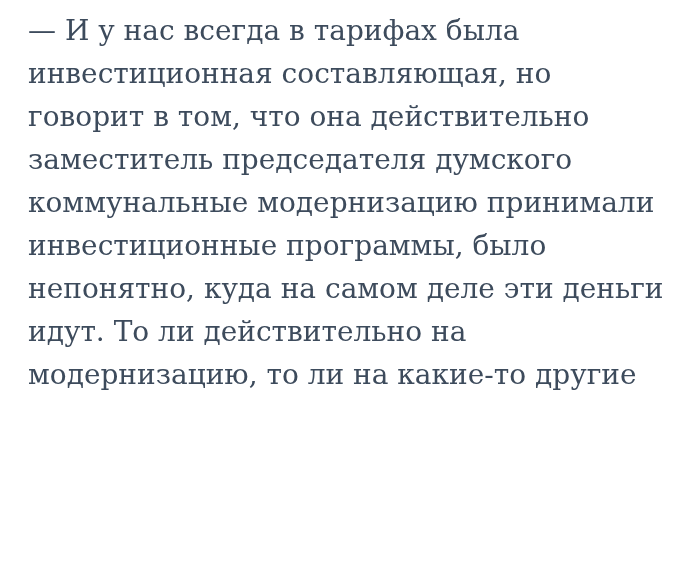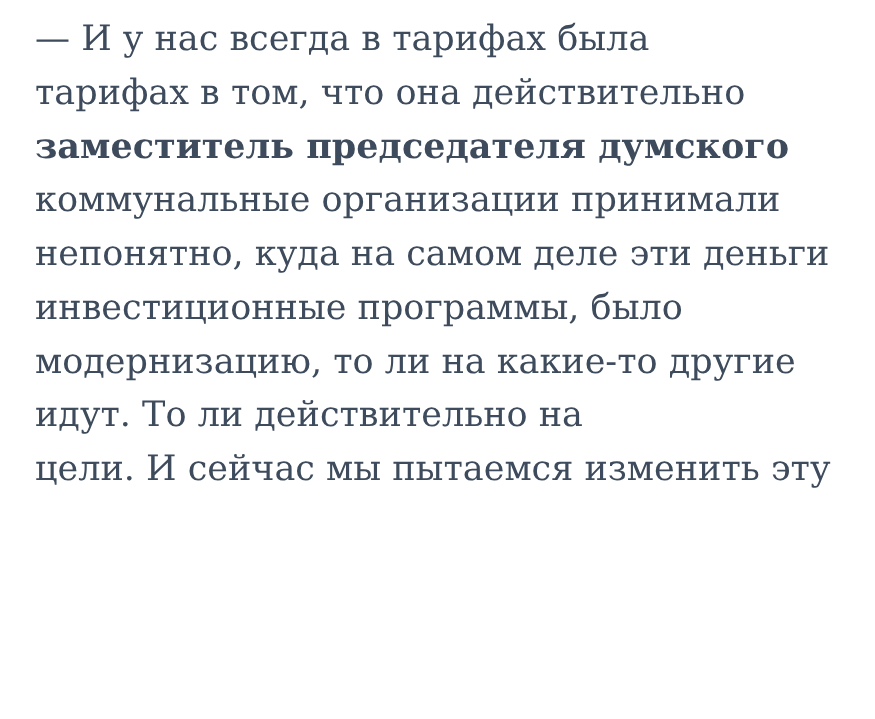--- a/index.html
+++ b/index.html
@@ -20,29 +20,29 @@
     font-size: 28px;
     line-height: 43px;
     color: #3d4b5c;
     -webkit-font-smoothing: antialiased;
   }
   .line {
     height: 43px;
     white-space: nowrap;
   }
   .bold {
-    font-weight: 700;
+    font-weight: 400;
   }
 </style>
 </head>
 <body>
 
 <div class="article">
   <div class="line">— И у нас всегда в тарифах была</div>
-  <div class="line">тарифах в том, что она действительно</div>
+  <div class="line">инвестиционная составляющая, но</div>
+  <div class="line">говорит в том, что она действительно</div>
   <div class="line bold">заместитель председателя думского</div>
-  <div class="line">коммунальные организации принимали</div>
+  <div class="line">коммунальные модернизацию принимали</div>
+  <div class="line">инвестиционные программы, было</div>
   <div class="line">непонятно, куда на самом деле эти деньги</div>
-  <div class="line">инвестиционные программы, было</div>
+  <div class="line">идут. То ли действительно на</div>
   <div class="line">модернизацию, то ли на какие-то другие</div>
-  <div class="line">идут. То ли действительно на</div>
-  <div class="line">цели. И сейчас мы пытаемся изменить эту</div>
 </div>
 
 </body></html>

